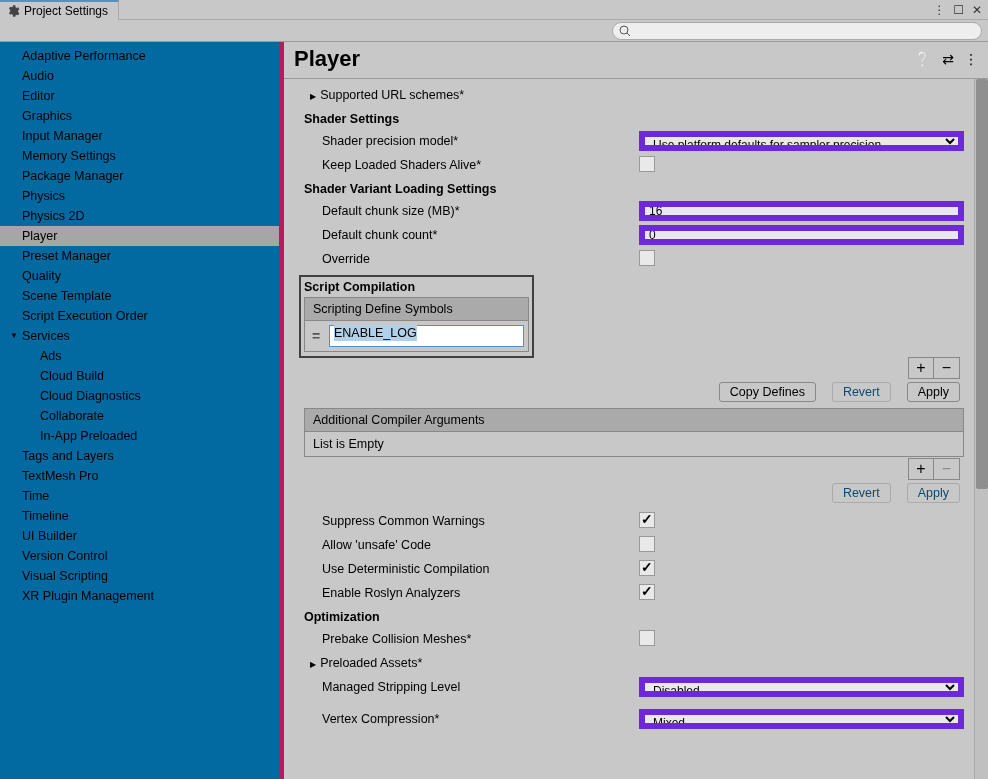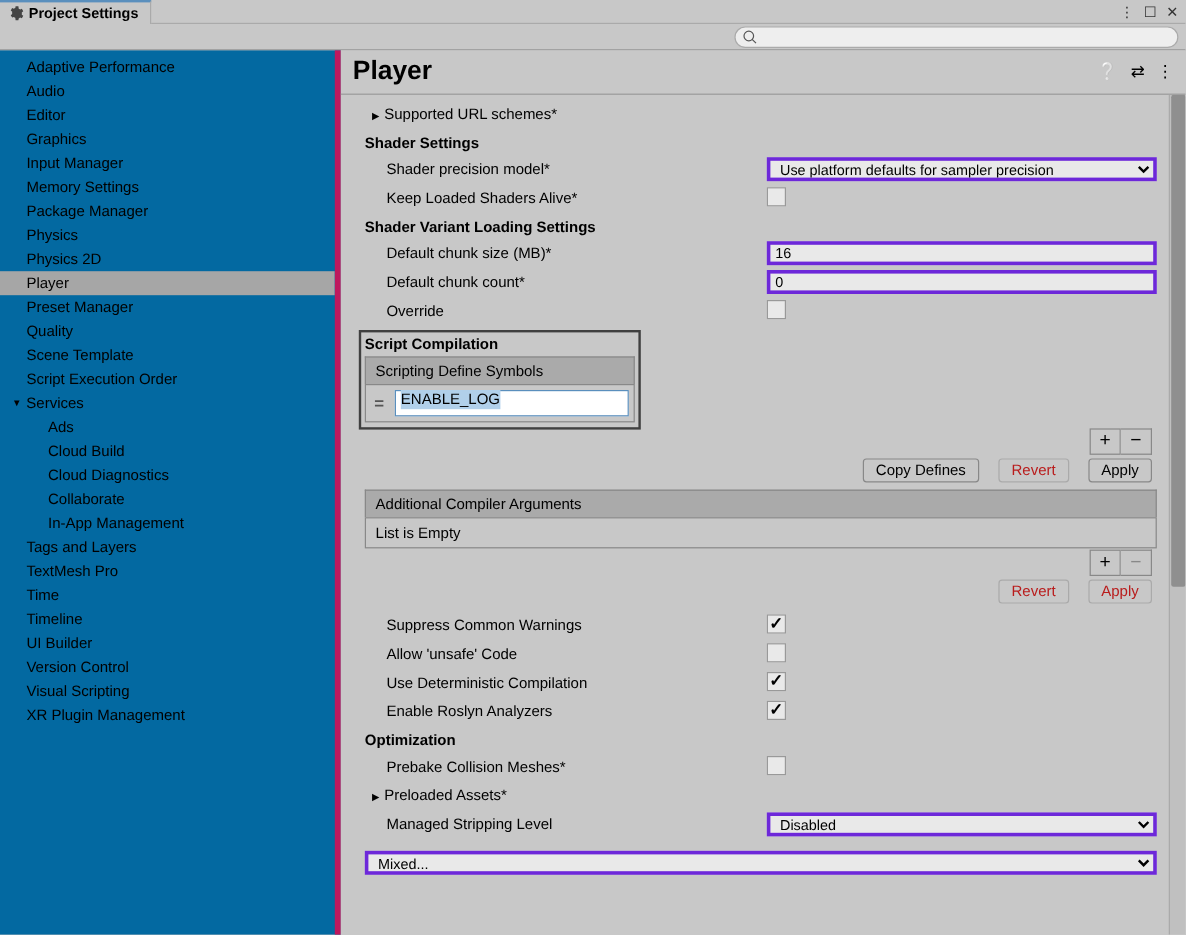--- a/index.html
+++ b/index.html
@@ -25,21 +25,21 @@
     justify-content: space-between;
   }
   .tab {
     display: flex;
     align-items: center;
     gap: 4px;
     padding: 2px 10px 2px 6px;
     background: #c8c8c8;
     border-top: 2px solid #5a8fbd;
     border-right: 1px solid #aaa;
-    font-weight: bold;
+    font-weight: normal;
     font-size: 12px;
     height: 20px;
   }
   .title-icons {
     display: flex;
     align-items: center;
     gap: 8px;
     padding-right: 6px;
     color: #333;
     font-size: 12px;
@@ -168,21 +168,21 @@
     content: '▶';
     font-size: 8px;
     margin-left: -12px;
     margin-right: 4px;
     display: inline-block;
   }
   .row .control { flex: 1; }
   select, input[type=text].field {
     width: 100%;
     height: 20px;
-    border: 3px solid #6d28d9;
+    border: 6px solid #6d28d9;
     background: #e9e9e9;
     font-size: 12px;
     padding: 0 4px;
     font-family: inherit;
   }
   input[type=checkbox] {
     width: 16px;
     height: 16px;
     background: #e9e9e9;
     border: 1px solid #999;
@@ -281,21 +281,21 @@
   }
   .btn {
     padding: 2px 10px;
     background: #c8c8c8;
     border: 1px solid #888;
     border-radius: 3px;
     font-size: 12.5px;
     cursor: pointer;
   }
   .btn.disabled {
-    color: #b91c1c;
+    color: #0c4a6e;
     border-color: #aaa;
   }
   svg.gear-icon { width: 14px; height: 14px; }
 </style>
 </head>
 <body>
 
 <div class="title-bar">
   <div class="tab">
     <svg class="gear-icon" viewBox="0 0 24 24">
@@ -333,21 +333,21 @@
       <div class="side-item selected">Player</div>
       <div class="side-item">Preset Manager</div>
       <div class="side-item">Quality</div>
       <div class="side-item">Scene Template</div>
       <div class="side-item">Script Execution Order</div>
       <div class="side-item expandable">Services</div>
       <div class="side-item indent">Ads</div>
       <div class="side-item indent">Cloud Build</div>
       <div class="side-item indent">Cloud Diagnostics</div>
       <div class="side-item indent">Collaborate</div>
-      <div class="side-item indent">In-App Management</div>
+      <div class="side-item indent">In-App Preloaded</div>
       <div class="side-item">Tags and Layers</div>
       <div class="side-item">TextMesh Pro</div>
       <div class="side-item">Time</div>
       <div class="side-item">Timeline</div>
       <div class="side-item">UI Builder</div>
       <div class="side-item">Version Control</div>
       <div class="side-item">Visual Scripting</div>
       <div class="side-item">XR Plugin Management</div>
     </div>
 
@@ -449,20 +449,21 @@
         </div>
         <div class="row">
           <div class="label foldout">Preloaded Assets*</div>
         </div>
         <div class="row">
           <div class="label">Managed Stripping Level</div>
           <div class="control"><select><option>Disabled</option></select></div>
         </div>
         <div style="height:8px"></div>
         <div class="row">
+          <div class="label">Vertex Compression*</div>
           <div class="control"><select><option>Mixed...</option></select></div>
         </div>
 
       </div>
       <div class="scrollbar">
         <div class="scroll-thumb"></div>
       </div>
     </div>
   </div>
 </div>

